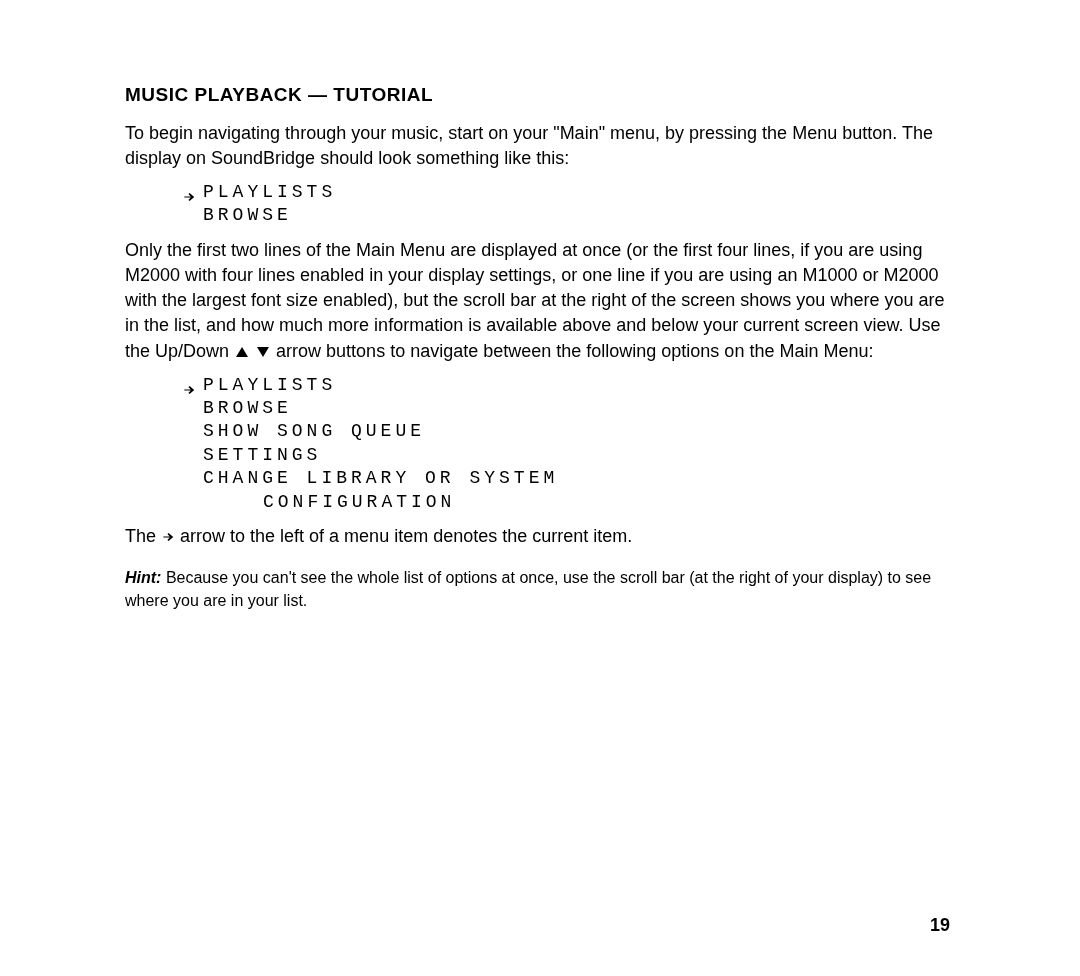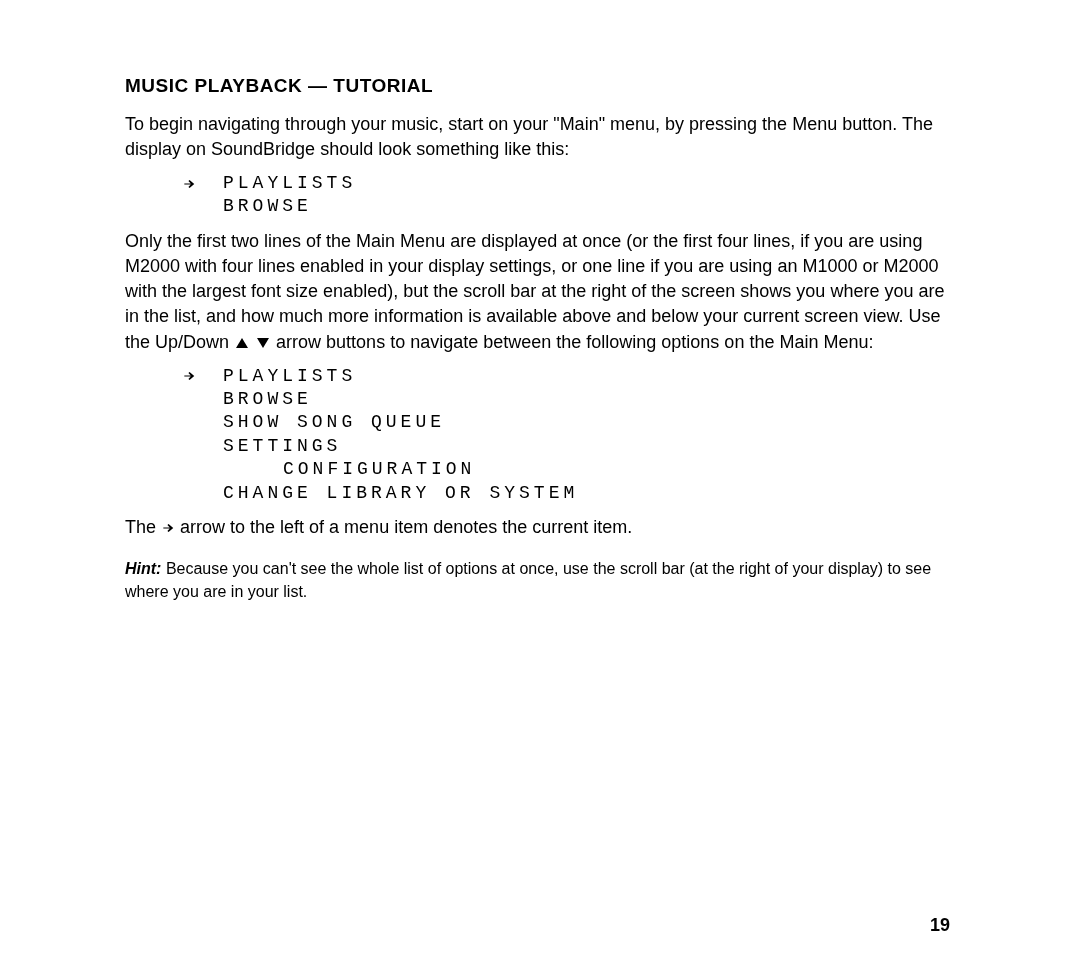--- a/index.html
+++ b/index.html
@@ -11,21 +11,21 @@
     width: 1080px;
     height: 976px;
     box-sizing: border-box;
     position: relative;
     font-family: "Segoe UI", "Helvetica Neue", Arial, sans-serif;
     color: #000;
   }
   .page {
     position: absolute;
     left: 125px;
-    top: 73px;
+    top: 82px;
     width: 830px;
     line-height: 1.4;
   }
   .section-title {
     font-weight: 700;
     font-size: 19px;
     letter-spacing: 0.5px;
     margin-bottom: 12px;
   }
   .sub-title {
@@ -42,24 +42,23 @@
   }
   .display-block {
     font-family: "Courier New", Courier, monospace;
     font-size: 18px;
     letter-spacing: 4px;
     text-transform: uppercase;
     margin: 10px 0 10px 50px;
   }
   .display-block .row {
     display: flex;
-    align-items: center;
+    align-items: flex-end;
     margin-bottom: 0px;
     line-height: 1.3;
-    gap: 20px;
   }
   .arrow-col {
     width: 28px;
     display: inline-flex;
     justify-content: center;
     flex-shrink: 0;
   }
   .arrow-icon svg {
     width: 14px;
     height: 14px;
@@ -153,25 +152,25 @@
     <div class="row">
       <span class="arrow-col"></span>
       <span>Show Song Queue</span>
     </div>
     <div class="row">
       <span class="arrow-col"></span>
       <span>Settings</span>
     </div>
     <div class="row">
       <span class="arrow-col"></span>
-      <span class="config-indent">Configuration</span>
+      <span>Change Library or System</span>
     </div>
     <div class="row">
       <span class="arrow-col"></span>
-      <span>Change Library or System</span>
+      <span class="config-indent">Configuration</span>
     </div>
   </div>
 
   <div class="body-text">
     <span>The </span><span class="footnote-arrow"><svg viewBox="0 0 24 24">
           <path d="M4 11h11l-4-4 2-2 8 7-8 7-2-2 4-4H4z" fill="#000"></path>
         </svg></span><span> arrow to the left of a menu item denotes the current item.</span>
   </div>
 
   <div class="hint-block">

